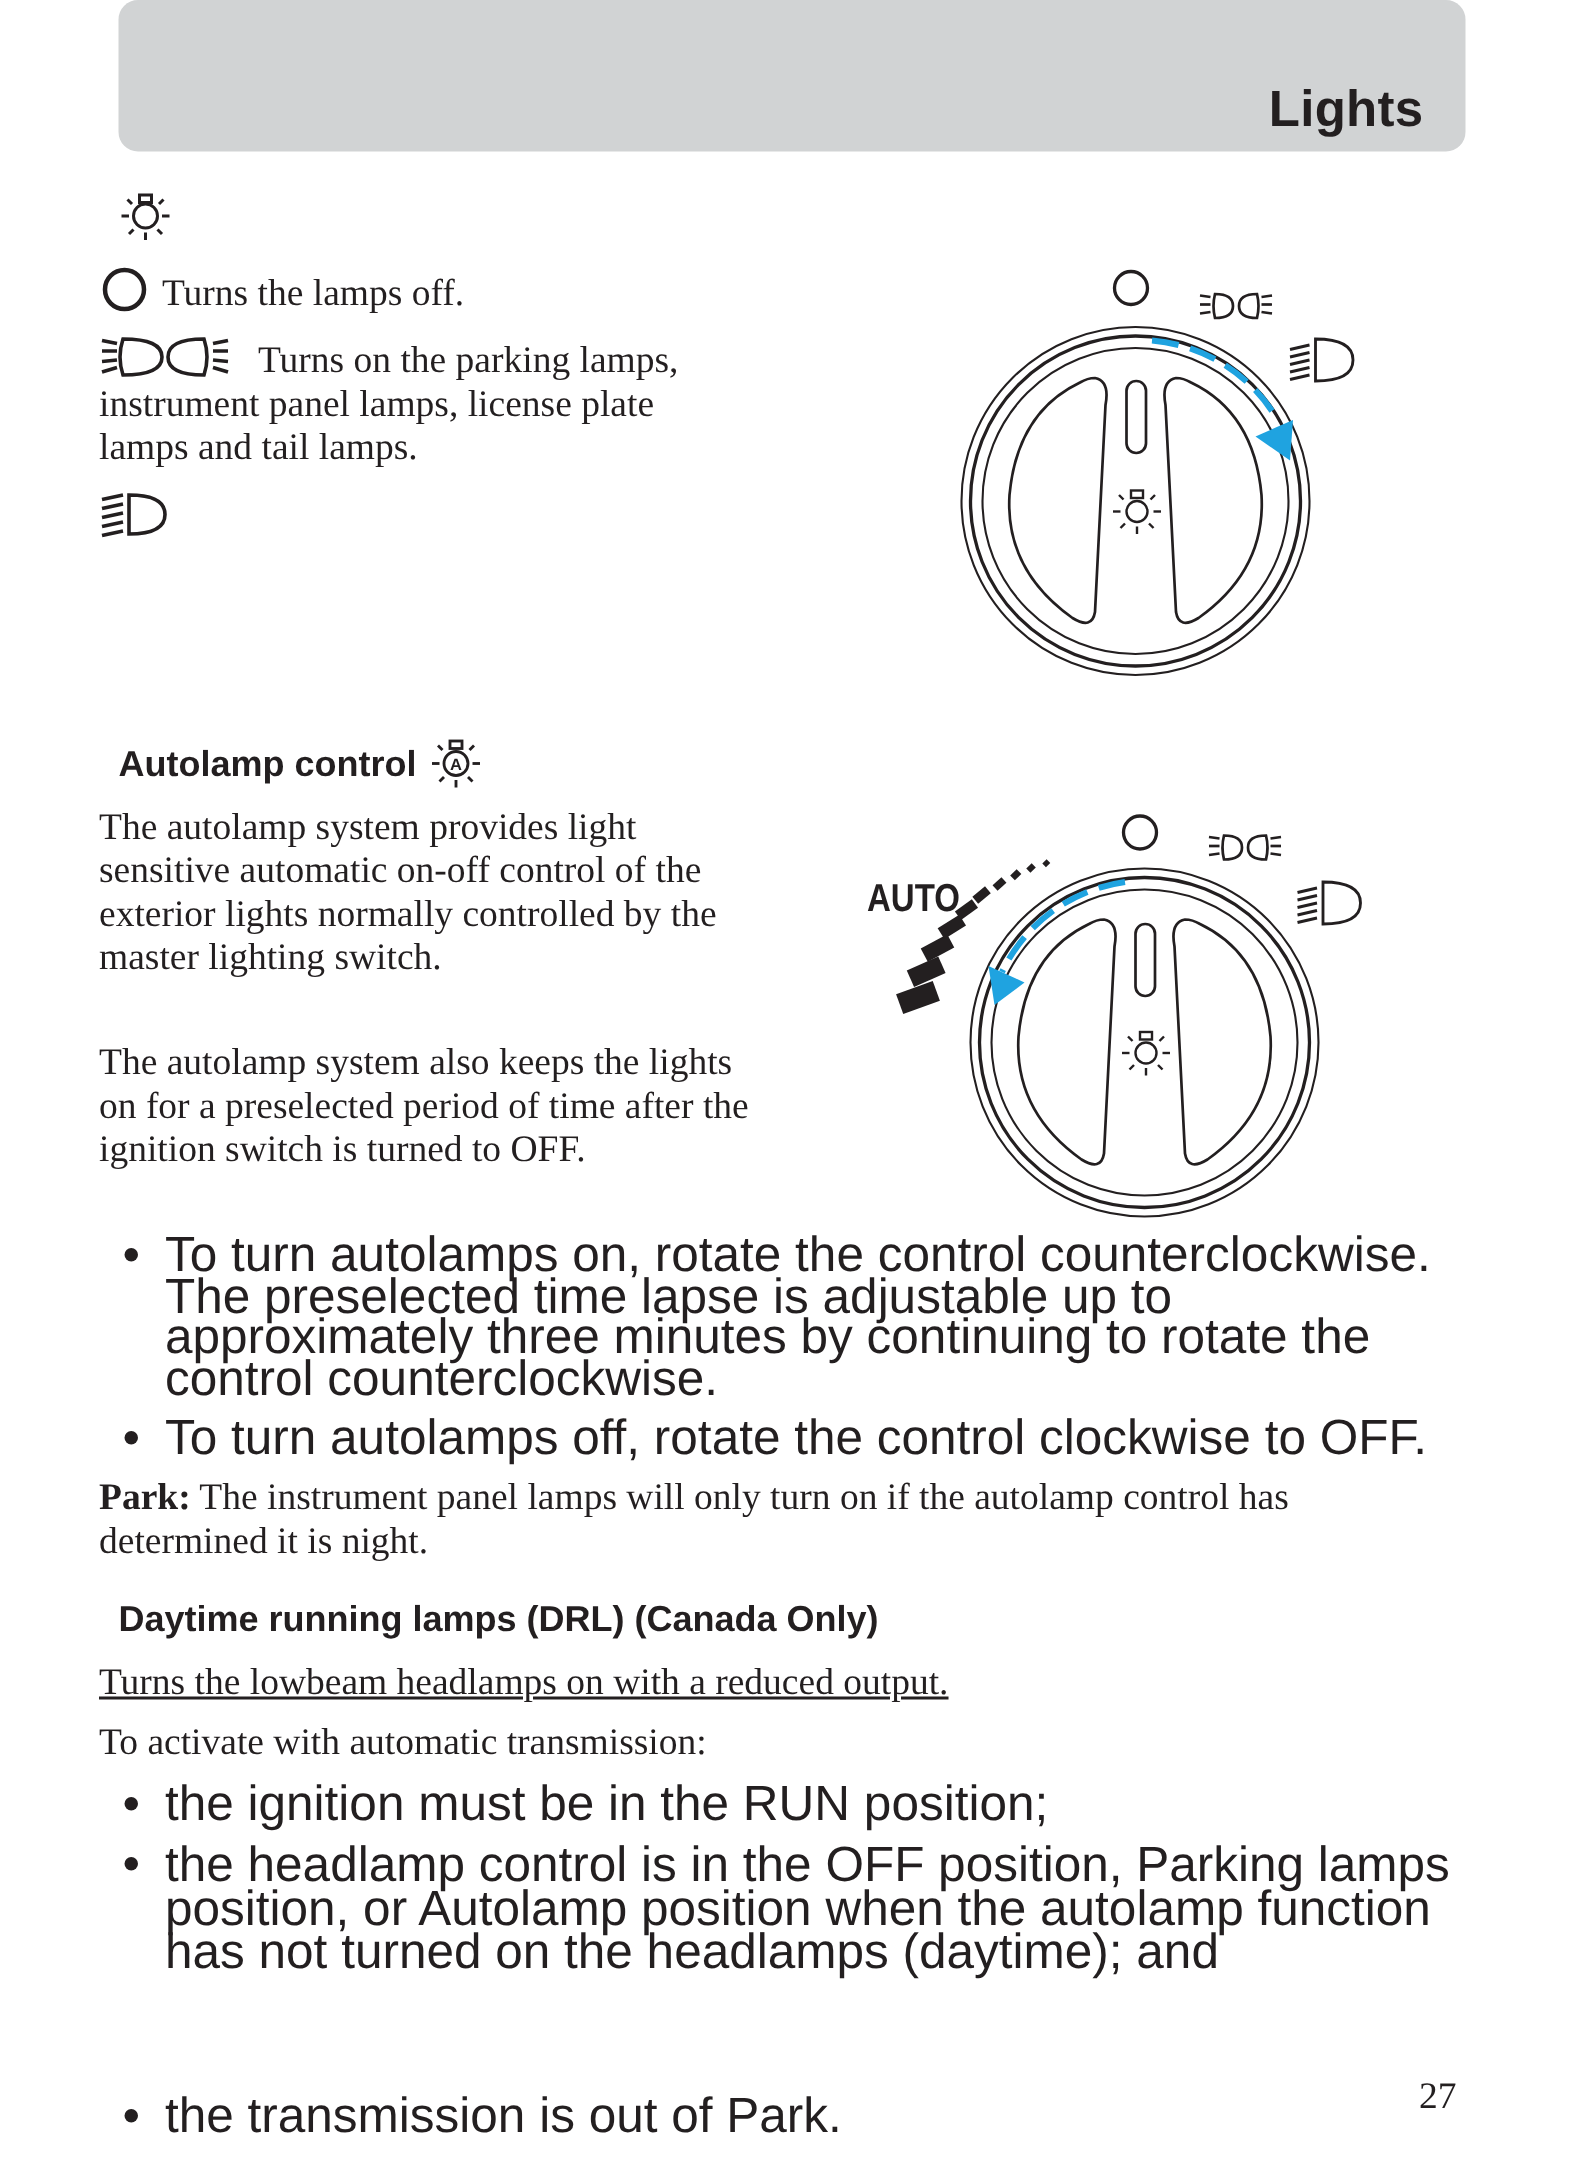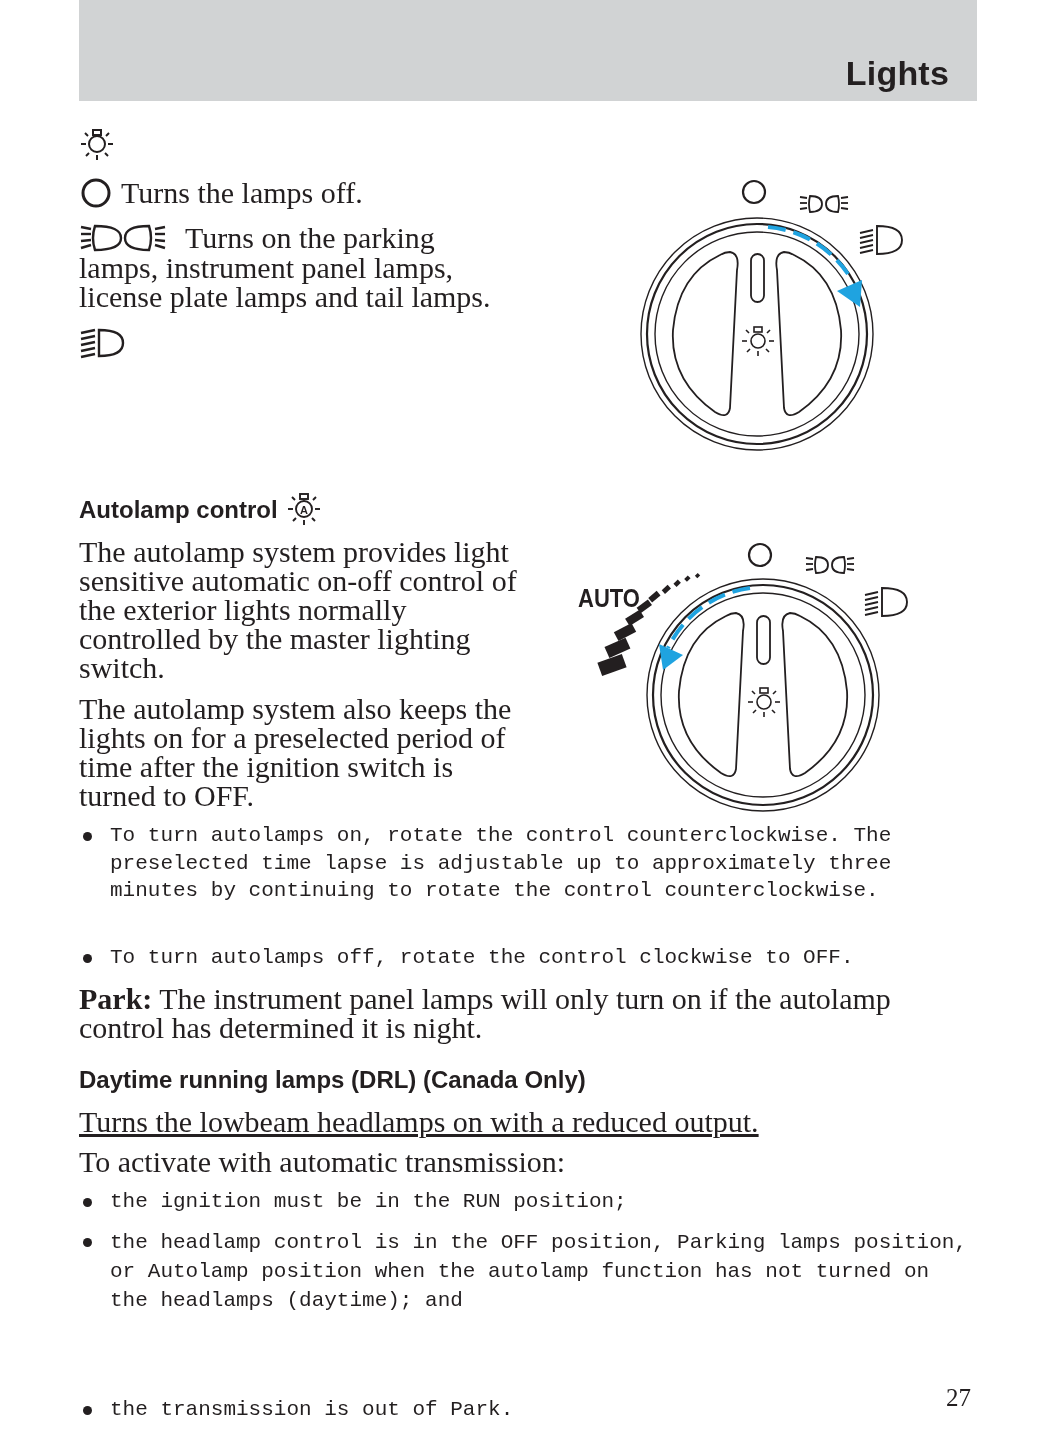--- a/index.html
+++ b/index.html
@@ -1,27 +1,27 @@
 <!DOCTYPE html>
 <html><head>
 <meta charset="utf-8">
 <style>
   html, body { margin: 0; padding: 0; background: #ffffff; }
   body { width: 1056px; height: 1449px; position: relative; overflow: hidden; color: #231f20; }
 
-  .header-band { position: absolute; left: 79px; top: 0; width: 898px; height: 101px; background: #d1d3d4; }
+  .header-band { position: absolute; left: 79px; top: 0; width: 898px; height: 101px; background: #d1d3d4; border-radius: 13px; }
   .header-title { position: absolute; right: 28px; bottom: 8px; font-family: "Liberation Sans", sans-serif; font-weight: bold; font-size: 34px; color: #231f20; letter-spacing: 0.2px; }
 
   .h1 { position: absolute; left: 79px; top: 128px; font-family: "Liberation Sans", sans-serif; font-weight: bold; font-size: 25px; letter-spacing: -0.3px; display: flex; align-items: center; gap: 6px; }
   .h2 { position: absolute; left: 79px; font-family: "Liberation Sans", sans-serif; font-weight: bold; font-size: 24px; display: flex; align-items: center; gap: 8px; }
 
-  .para { position: absolute; left: 79px; font-family: "Liberation Serif", serif; font-size: 30px; line-height: 29px; }
+  .para { position: absolute; left: 66px; font-family: "Liberation Serif", serif; font-size: 25px; line-height: 29px; }
   .para .ic { display: inline-block; vertical-align: -5px; margin-right: 8px; }
 
-  .bullet { position: absolute; left: 79px; font-family: Liberation Mono, monospace; font-size: 21px; line-height: 27.5px; padding-left: 31px; box-sizing: border-box; }
+  .bullet { position: absolute; left: 79px; font-family: Liberation Sans, sans-serif; font-size: 33px; line-height: 27.5px; padding-left: 31px; box-sizing: border-box; }
   .bullet .dot { position: absolute; left: 4px; top: 10px; width: 9px; height: 9px; border-radius: 50%; background: #231f20; }
 
   .note-b { font-weight: bold; }
 
   .diagram { position: absolute; }
   .page-num { position: absolute; left: 946px; top: 1384px; font-family: "Liberation Serif", serif; font-size: 25px; }
 </style>
 </head>
 <body>
 

